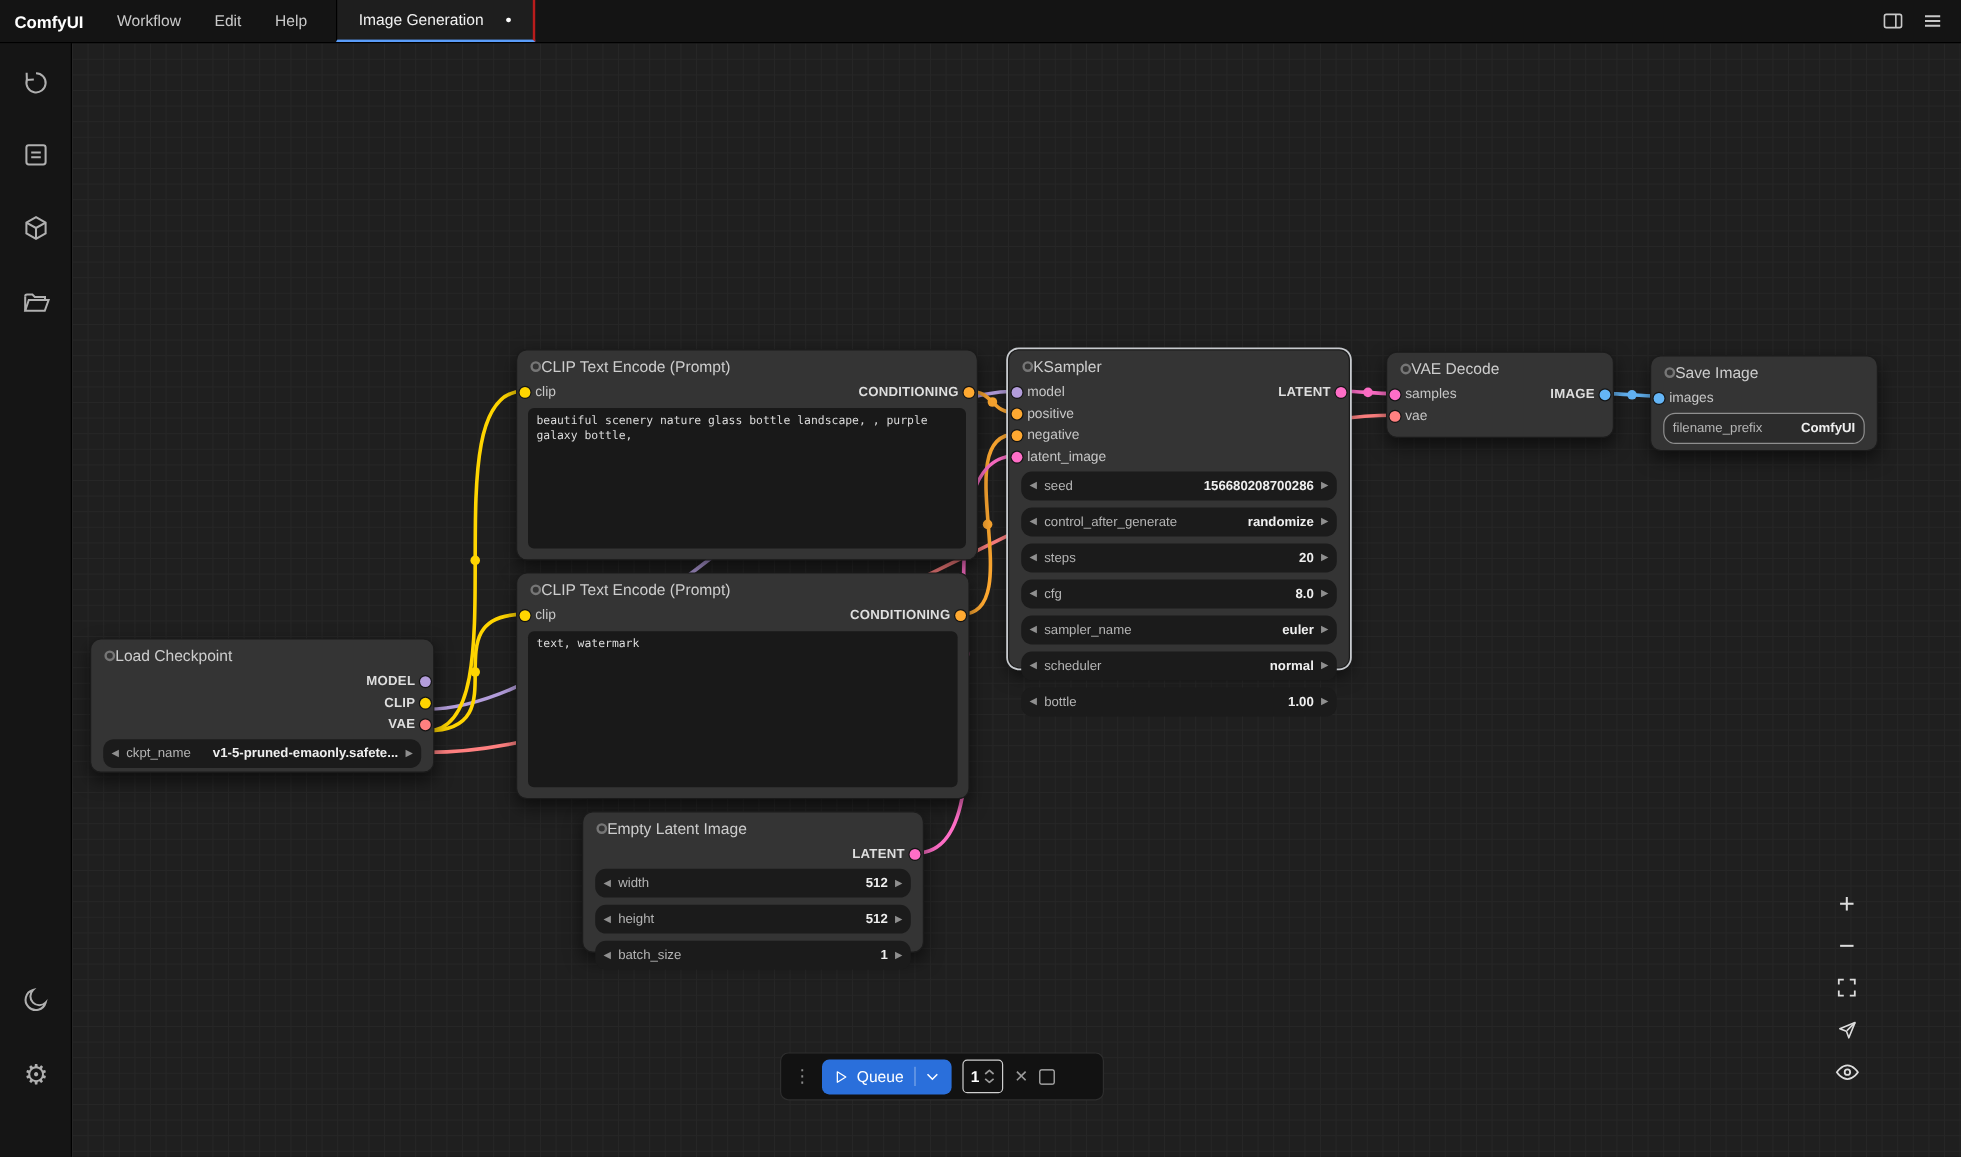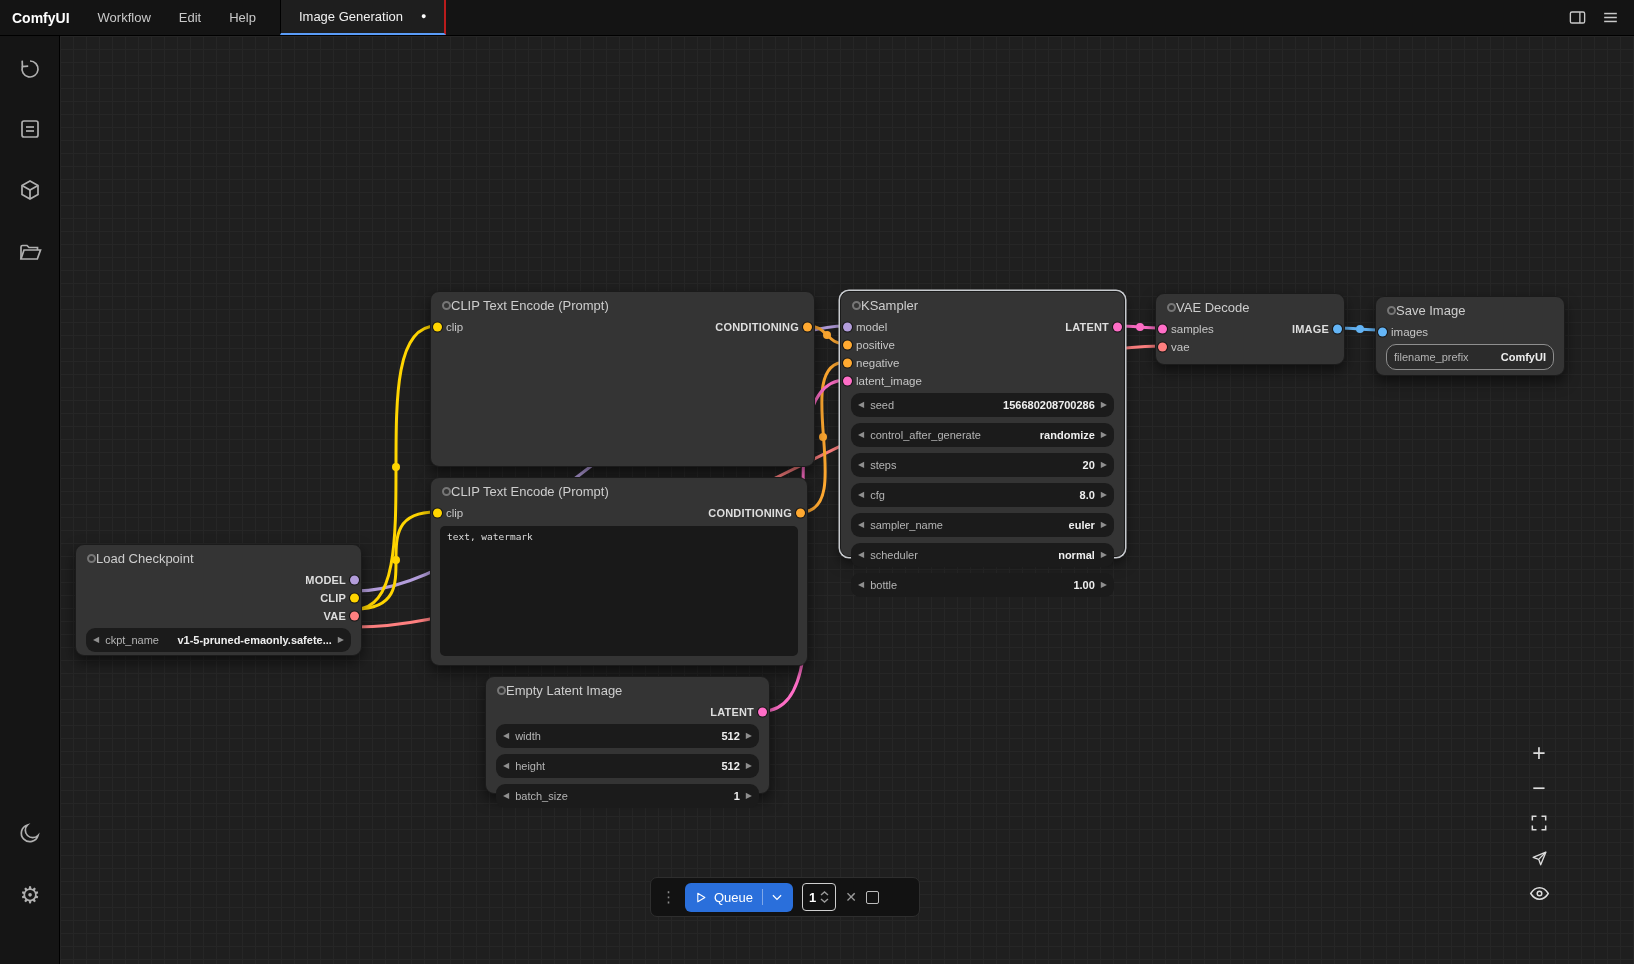--- a/index.html
+++ b/index.html
@@ -109,21 +109,21 @@
   <path d="M801,512 C858,512 789,362 846,362" stroke="#ffa931"></path>
   <circle cx="823" cy="437" r="4" fill="#ffa931"></circle>
   <path d="M763,711 C858,711 751,380 846,380" stroke="#ff6ec7"></path>
   <circle cx="804" cy="545" r="4" fill="#ff6ec7"></circle>
   <path d="M1118,326 C1135,326 1144,328 1161,328" stroke="#ff6ec7"></path>
   <circle cx="1140" cy="327" r="4" fill="#ff6ec7"></circle>
   <path d="M1338,328 C1353,328 1366,330 1381,330" stroke="#64b5f6"></path>
   <circle cx="1360" cy="329" r="4" fill="#64b5f6"></circle>
 </svg>
 
-<div class="node" style="left:75px;top:544px;width:287px;height:112px">
+<div class="node" style="left:75px;top:532px;width:287px;height:112px">
   <div class="node-header">
     <span class="collapse-dot"></span>
     <span class="node-title">Load Checkpoint</span>
   </div>
   <div class="slot-row">
     <span class="out-label">MODEL</span>
     <span class="dot out" style="background: rgb(179, 157, 219);"></span>
   </div>
   <div class="slot-row">
     <span class="out-label">CLIP</span>
@@ -145,20 +145,21 @@
   <div class="node-header">
     <span class="collapse-dot"></span>
     <span class="node-title">CLIP Text Encode (Prompt)</span>
   </div>
   <div class="slot-row">
     <span class="dot in" style="background: rgb(255, 213, 0);"></span>
     <span class="in-label">clip</span>
     <span class="out-label">CONDITIONING</span>
     <span class="dot out" style="background: rgb(255, 169, 49);"></span>
   </div>
+  <div class="prompt-box">beautiful scenery nature glass bottle landscape, , purple galaxy bottle,</div>
 </div>
 
 <div class="node" style="left:430px;top:477px;width:378px;height:189px">
   <div class="node-header">
     <span class="collapse-dot"></span>
     <span class="node-title">CLIP Text Encode (Prompt)</span>
   </div>
   <div class="slot-row">
     <span class="dot in" style="background: rgb(255, 213, 0);"></span>
     <span class="in-label">clip</span>

